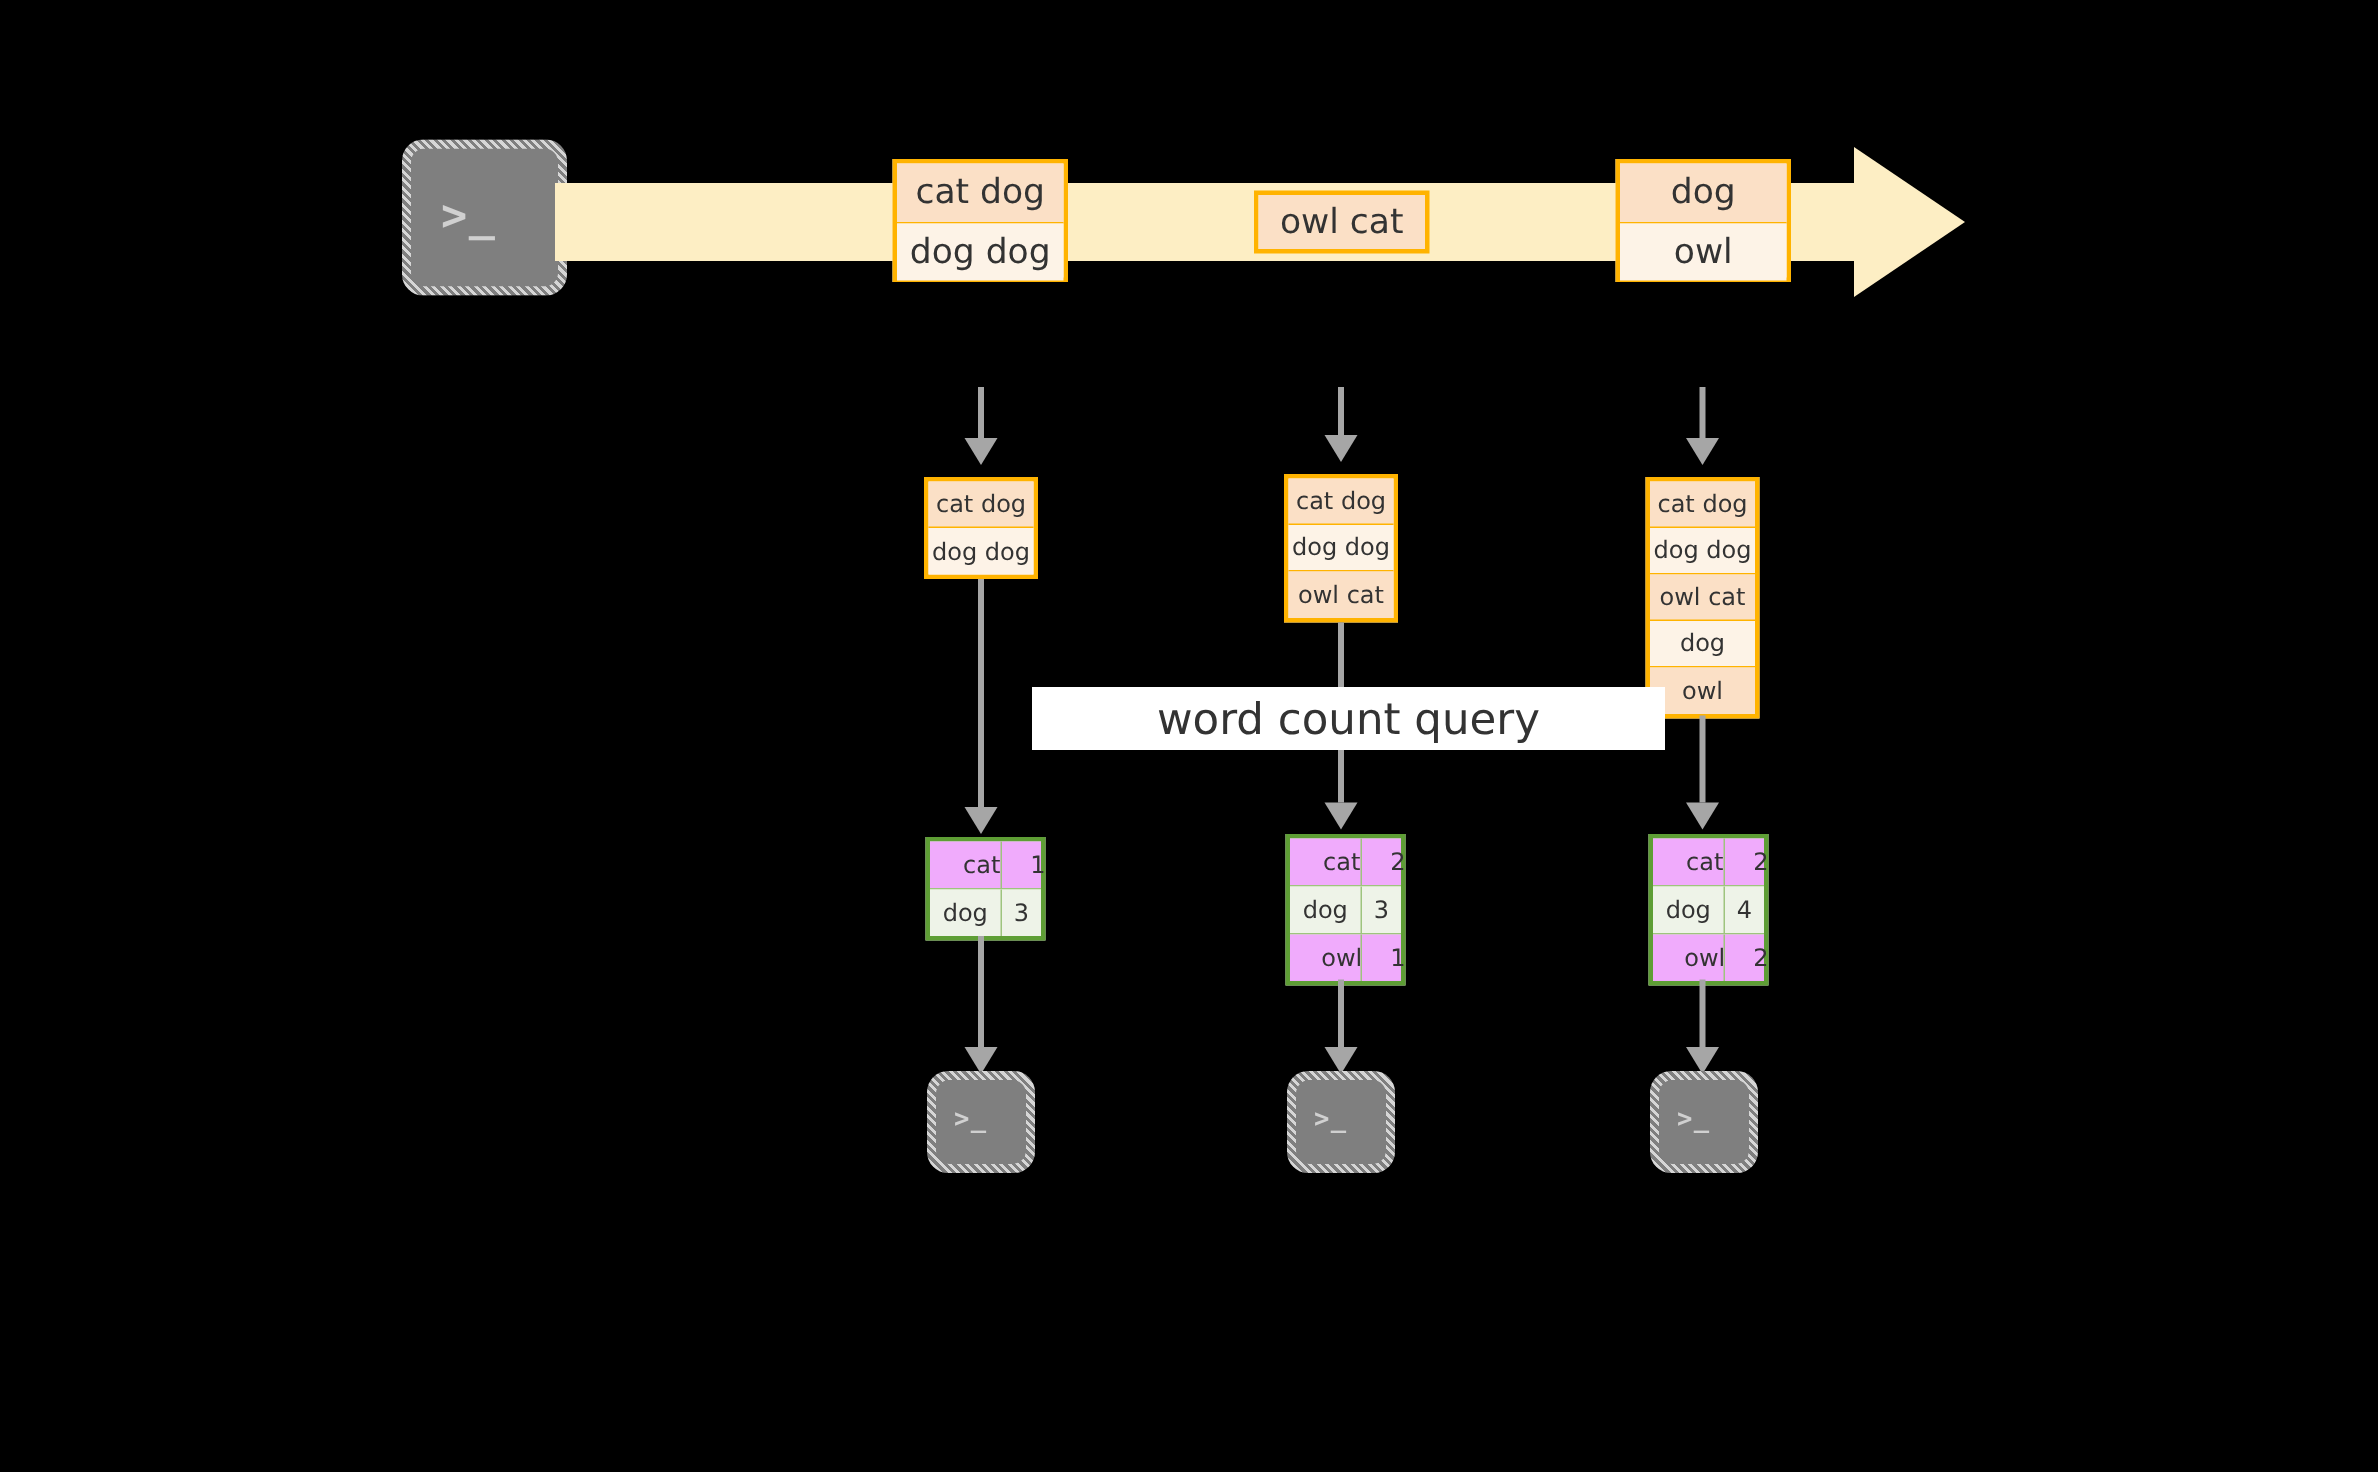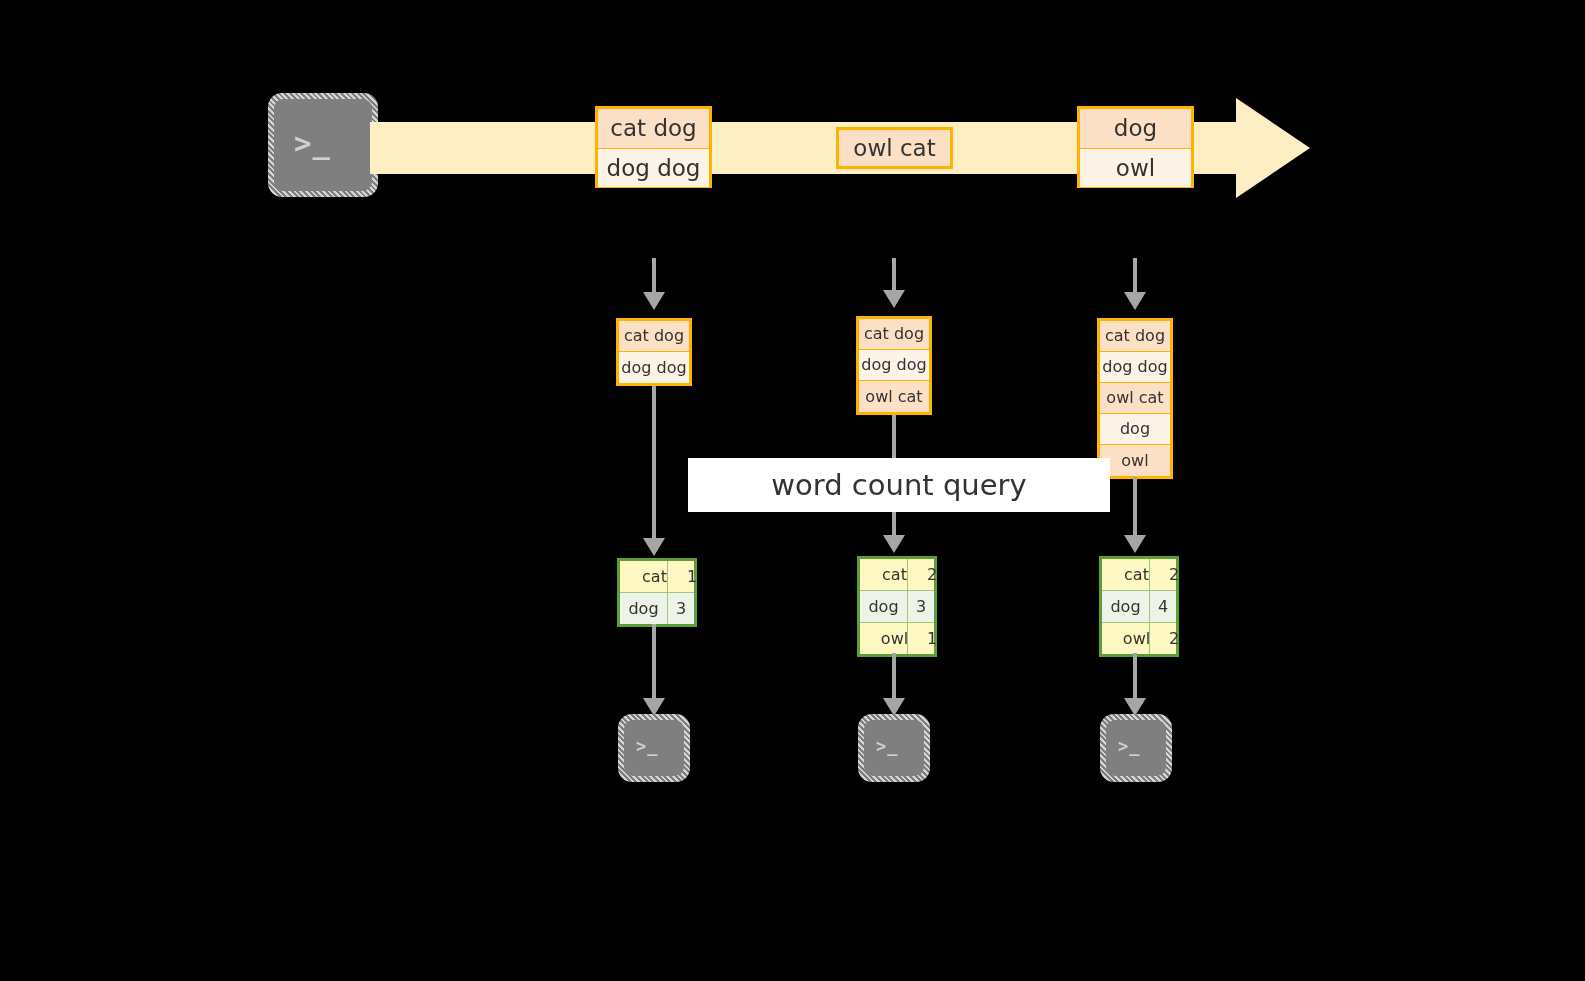--- a/index.html
+++ b/index.html
@@ -128,21 +128,21 @@
     box-sizing: border-box;
     border: 3px solid #5e9e35;
     background: #eef3e8;
   }
   .result-table .rrow {
     display: flex;
     height: 31px;
     border-bottom: 1px solid #9ec47e;
   }
   .result-table .rrow:last-child { border-bottom: none; }
-  .result-table .rrow.alt .cell { background: #fef9c3; padding-left: 22px; }
+  .result-table .rrow.alt .cell { background: #f0abfc; padding-left: 22px; }
   .result-table .rrow.plain .cell { background: #eef3e8; }
   .result-table .cell {
     box-sizing: border-box;
     display: flex;
     align-items: center;
     justify-content: center;
     color: #333333;
     font-size: 16px;
     line-height: 1;
   }
@@ -174,21 +174,21 @@
     border-right: 11px solid transparent;
     border-top: 18px solid #a6a6a6;
   }
 
   
   .banner {
     position: absolute;
     left: 688px;
     top: 458px;
     width: 422px;
-    height: 54px;
+    height: 42px;
     background: #ffffff;
     display: flex;
     align-items: center;
     justify-content: center;
   }
   .banner span {
     color: #333333;
     font-size: 29px;
     line-height: 1;
   }

